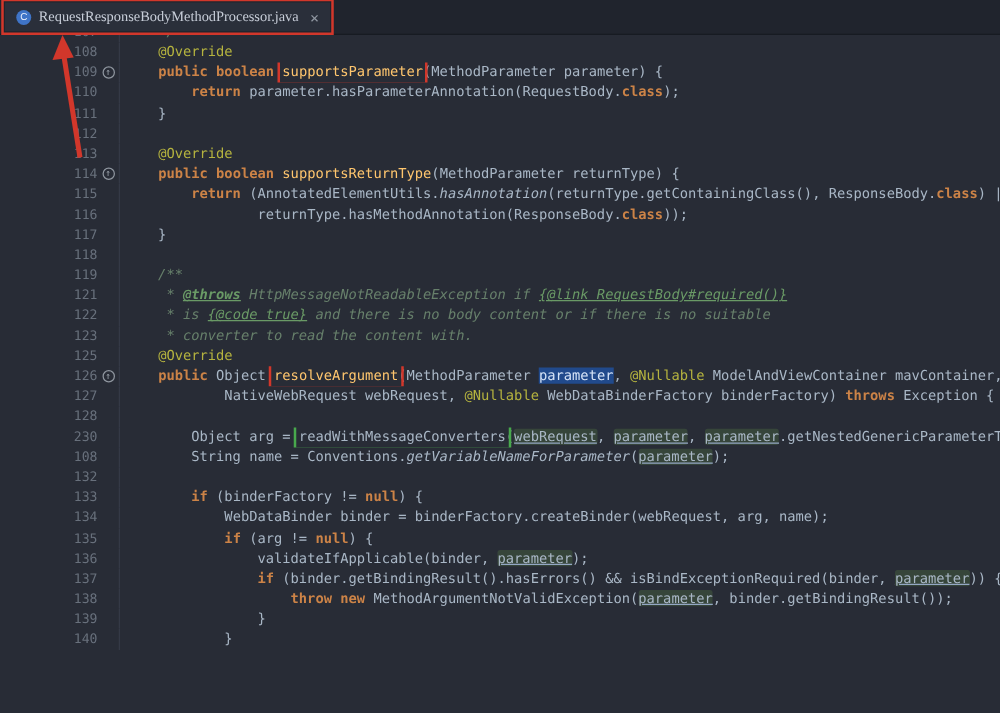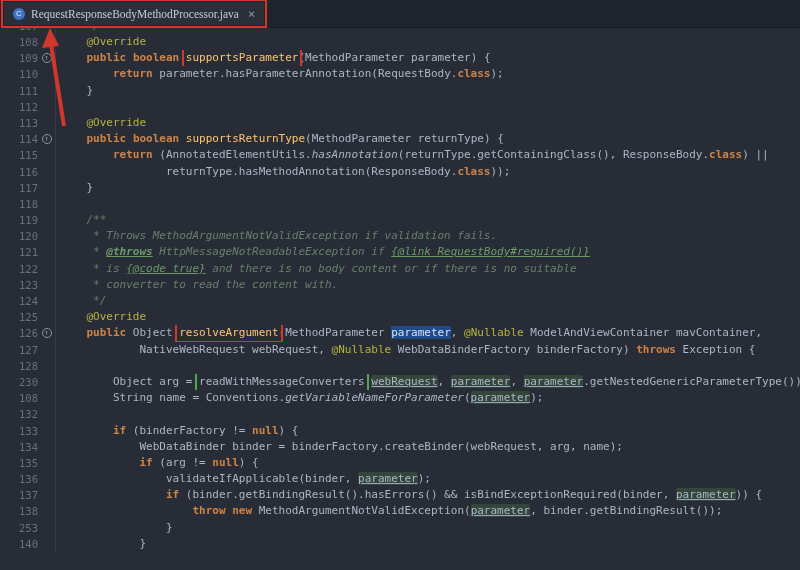--- a/index.html
+++ b/index.html
@@ -23,21 +23,21 @@
     width:12px; height:12px; border-radius:50%; background:#3f74c7;
     color:#e9effc; font-size:8px; line-height:12px; text-align:center;
     font-family:"Liberation Sans", sans-serif; flex:none;
   }
   .tab-label { font-family:Liberation Serif, serif; font-size:11.5px; color:#c7cdd8; white-space:nowrap; }
   .tab-close { color:#9097a1; font-size:12px; line-height:12px; margin-left:3px; }
   
   .editor { position:relative; height:542px; overflow:hidden; }
   .partial { height:6px; overflow:hidden; }
   .partial .line { margin-top:-10px; }
-  .line { display:flex; height:16.2px; line-height:16.2px; font-size:11px; }
+  .line { display:flex; height:16.2px; line-height:16.2px; font-size:11px;padding-left:40px; }
   .gutter {
     flex:none; width:56px; display:flex; align-items:center;
     border-right:1px solid #343946;
   }
   .gnum { flex:none; width:38px; text-align:right; color:#68707c; font-size:10.5px; }
   .gicons { flex:1; text-align:center; }
   .ovr {
     display:inline-block; width:10px; height:10px; border:1px solid #8f969f; border-radius:50%;
     color:#9aa1aa; font-size:7.5px; line-height:8.5px; text-align:center; vertical-align:middle;
   }
@@ -159,52 +159,38 @@
       </div>
       <div class="line">
         <div class="gutter">
           <span class="gnum">119</span>
           <span class="gicons"></span>
         </div>
         <span class="code"><span class="tok-dc">    /**</span></span>
       </div>
       <div class="line">
         <div class="gutter">
-          <span class="gnum">120</span>
-          <span class="gicons"></span>
-        </div>
-        <span class="code"><span class="tok-dc">     * Throws MethodArgumentNotValidException if validation fails.</span></span>
-      </div>
-      <div class="line">
-        <div class="gutter">
           <span class="gnum">121</span>
           <span class="gicons"></span>
         </div>
         <span class="code"><span class="tok-dc">     * </span><span class="tok-dt">@throws</span><span class="tok-dc"> HttpMessageNotReadableException if </span><span class="tok-di">{@link RequestBody#required()}</span></span>
       </div>
       <div class="line">
         <div class="gutter">
           <span class="gnum">122</span>
           <span class="gicons"></span>
         </div>
         <span class="code"><span class="tok-dc">     * is </span><span class="tok-di">{@code true}</span><span class="tok-dc"> and there is no body content or if there is no suitable</span></span>
       </div>
       <div class="line">
         <div class="gutter">
           <span class="gnum">123</span>
           <span class="gicons"></span>
         </div>
         <span class="code"><span class="tok-dc">     * converter to read the content with.</span></span>
-      </div>
-      <div class="line">
-        <div class="gutter">
-          <span class="gnum">124</span>
-          <span class="gicons"></span>
-        </div>
-        <span class="code"><span class="tok-dc">     */</span></span>
       </div>
       <div class="line">
         <div class="gutter">
           <span class="gnum">125</span>
           <span class="gicons"></span>
         </div>
         <span class="code"><span class="tok-pl">    </span><span class="tok-an">@Override</span></span>
       </div>
       <div class="line">
         <div class="gutter">
@@ -285,21 +271,21 @@
       </div>
       <div class="line">
         <div class="gutter">
           <span class="gnum">138</span>
           <span class="gicons"></span>
         </div>
         <span class="code"><span class="tok-pl">                    </span><span class="tok-kw">throw</span><span class="tok-pl"> </span><span class="tok-kw">new</span><span class="tok-pl"> MethodArgumentNotValidException(</span><span class="tok-hl">parameter</span><span class="tok-pl">, binder.getBindingResult());</span></span>
       </div>
       <div class="line">
         <div class="gutter">
-          <span class="gnum">253</span>
+          <span class="gnum">139</span>
           <span class="gicons"></span>
         </div>
         <span class="code"><span class="tok-pl">                }</span></span>
       </div>
       <div class="line">
         <div class="gutter">
           <span class="gnum">140</span>
           <span class="gicons"></span>
         </div>
         <span class="code"><span class="tok-pl">            }</span></span>

